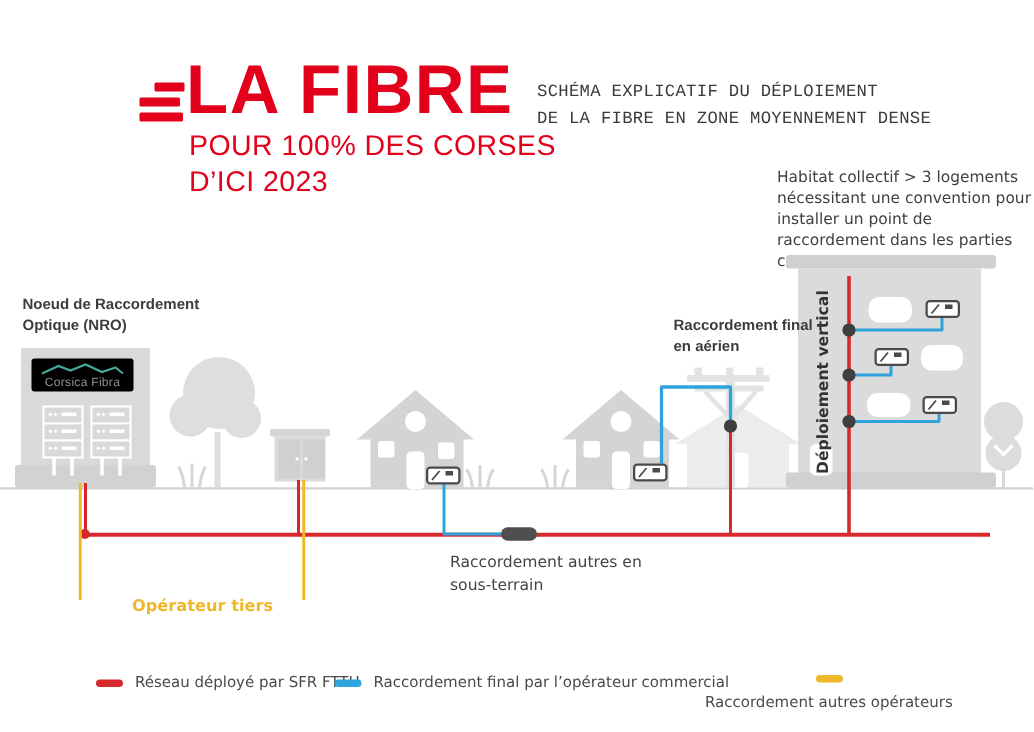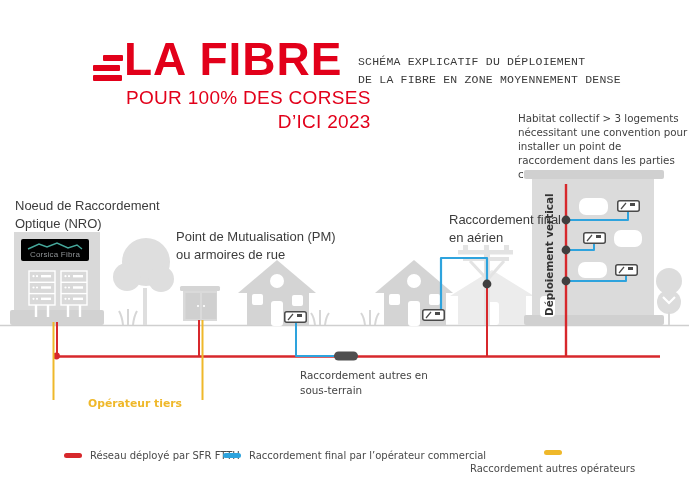--- a/index.html
+++ b/index.html
@@ -7,27 +7,27 @@
           font-family:"Liberation Sans",sans-serif;}
   .abs{position:absolute;}
   
   .logo-bars{left:93px;top:55px;width:30px;height:28px;}
   .logo-bars .bar{position:absolute;height:6px;background:#E2001A;border-radius:1px;}
   .bar1{left:10px;top:0;width:20px;}
   .bar2{left:0;top:10px;width:27px;}
   .bar3{left:0;top:20px;width:29px;}
   .brand-title{left:124px;top:36px;font-size:46px;font-weight:800;color:#E2001A;
                letter-spacing:1px;line-height:1;}
-  .tagline{left:126px;top:86px;font-size:19px;color:#E2001A;letter-spacing:.3px;line-height:1.28;text-align:right;}
+  .tagline{left:126px;top:86px;font-size:19px;color:#E2001A;letter-spacing:.3px;line-height:1.28;}
   .subtitle{left:358px;top:53px;font-size:11.5px;color:#3A3A3A;line-height:1.55;
             letter-spacing:.2px;white-space:pre-line;font-family:Liberation Mono, monospace;}
   .note{left:518px;top:112px;width:172px;font-size:10.3px;color:#3F3F3F;line-height:1.35;
         font-family:"DejaVu Sans",sans-serif;}
   
-  .dlabel{font-size:13px;font-weight:400;color:#3C3C3C;line-height:1.35;white-space:pre-line;z-index:3;}
+  .dlabel{font-size:10px;font-weight:700;color:#3C3C3C;line-height:1.35;white-space:pre-line;z-index:3;}
   .rlabel{font-family:"DejaVu Sans",sans-serif;font-weight:400;font-size:10.4px;color:#444;
           line-height:1.4;white-space:pre-line;z-index:3;}
   .nro-label{left:15px;top:197px;}
   .pm-label{left:176px;top:228px;}
   .aerial-label{left:437px;top:211px;margin-left:12px;}
   .underground-label{left:300px;top:368px;}
   .horizontal-label{left:534px;top:369px;}
   .vertical-label{left:543px;top:188px;height:128px;writing-mode:vertical-rl;
                   transform:rotate(180deg);font-size:10.4px;font-weight:700;color:#333;
                   font-family:"DejaVu Sans",sans-serif;z-index:3;}
@@ -57,22 +57,20 @@
   </div>
   <div class="abs brand-title">LA FIBRE</div>
   <div class="abs tagline"><span>POUR 100% DES CORSES</span><br>
     <span>D’ICI 2023</span></div>
   <div class="abs subtitle">SCHÉMA EXPLICATIF DU DÉPLOIEMENT
 DE LA FIBRE EN ZONE MOYENNEMENT DENSE</div>
   <div class="abs note">Habitat collectif &gt; 3 logements nécessitant une convention pour installer un point de raccordement dans les parties communes</div>
 
   <div class="abs dlabel nro-label">Noeud de Raccordement
 Optique (NRO)</div>
-  <div class="abs dlabel pm-label">Point de Mutualisation (PM)
-ou armoires de rue</div>
   <div class="abs dlabel aerial-label">Raccordement final
 en aérien</div>
   <div class="abs rlabel underground-label">Raccordement autres en
 sous-terrain</div>
   <div class="abs vertical-label">Déploiement vertical</div>
   <div class="abs tiers-label">Opérateur tiers</div>
 
   <div class="abs nro-logo">
     <svg width="56" height="8" viewBox="0 0 56 8">
       <polyline points="1,7 12,2 20,5 30,1 41,6 50,3 55,7" fill="none" stroke="#45A89B" stroke-width="1.4"></polyline>

